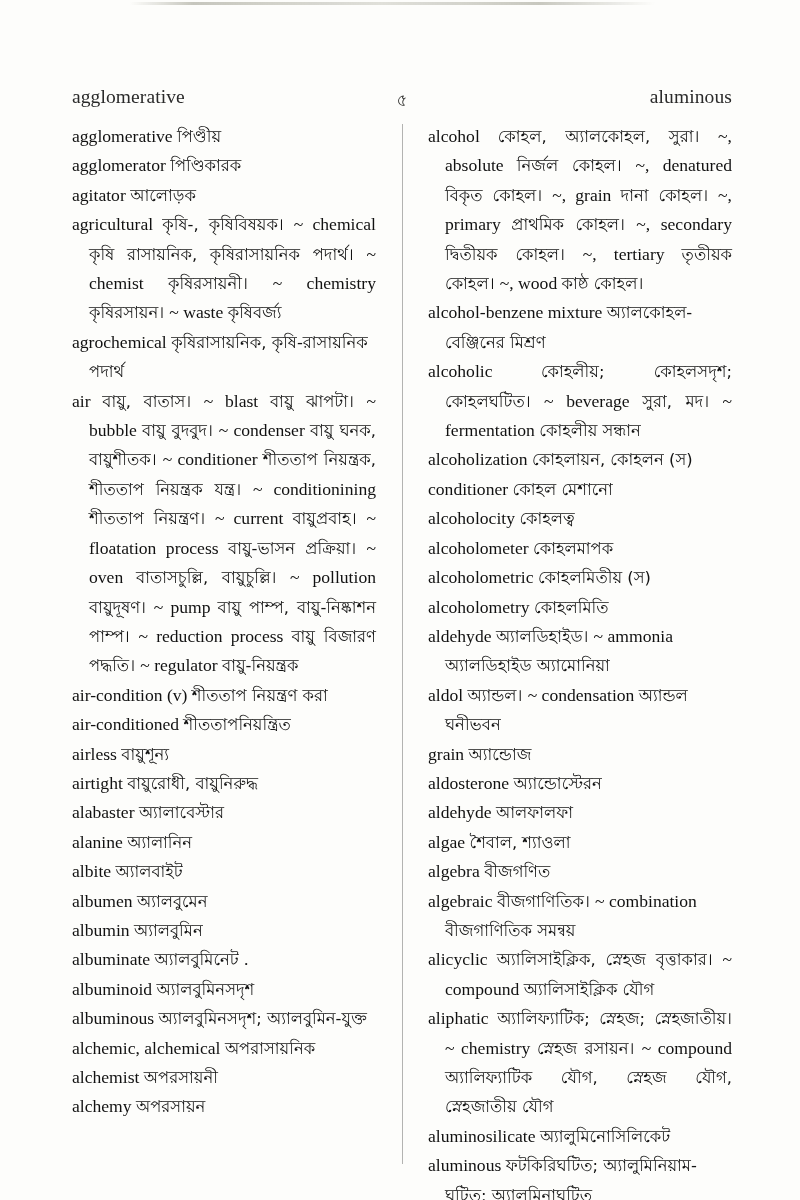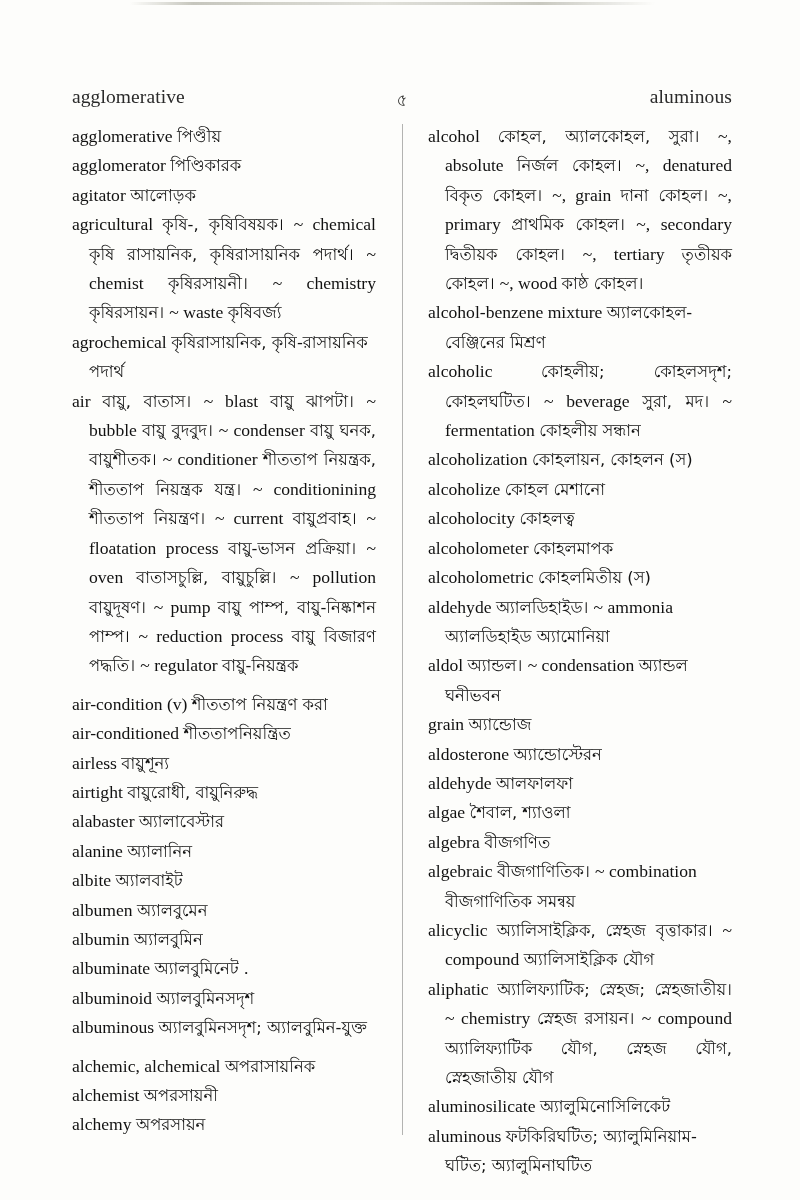--- a/index.html
+++ b/index.html
@@ -113,21 +113,21 @@
     
     color: #111111;
   }
   .entry .bn {
     font-family: "DejaVu Sans", "Liberation Sans", sans-serif;
     font-size: 16.4px;
     color: #131313;
   }
 
   
-  .entry.gap-before { margin-top: 9px; }
+  .entry.gap-before { }
 </style>
 </head>
 <body>
 
 <div id="page">
 
   <div id="scan-top-edge"></div>
 
   <div id="content">
 
@@ -162,24 +162,25 @@
           <p class="entry"><span class="hw">albuminous </span><span class="bn">অ্যালবুমিনসদৃশ; অ্যালবুমিন-যুক্ত</span></p>
           <p class="entry gap-before"><span class="hw">alchemic, alchemical </span><span class="bn">অপরাসায়নিক</span></p>
           <p class="entry"><span class="hw">alchemist </span><span class="bn">অপরসায়নী</span></p>
           <p class="entry"><span class="hw">alchemy </span><span class="bn">অপরসায়ন</span></p>
         </div>
       <div class="column right" id="right-column">
           <p class="entry justified"><span class="hw">alcohol </span><span class="bn">কোহল, অ্যালকোহল, সুরা। </span><span class="hw">~, absolute </span><span class="bn">নির্জল কোহল। </span><span class="hw">~, denatured </span><span class="bn">বিকৃত কোহল। </span><span class="hw">~, grain </span><span class="bn">দানা কোহল। </span><span class="hw">~, primary </span><span class="bn">প্রাথমিক কোহল। </span><span class="hw">~, secondary </span><span class="bn">দ্বিতীয়ক কোহল। </span><span class="hw">~, tertiary </span><span class="bn">তৃতীয়ক কোহল। </span><span class="hw">~, wood </span><span class="bn">কাষ্ঠ কোহল।</span></p>
           <p class="entry"><span class="hw">alcohol-benzene mixture </span><span class="bn">অ্যালকোহল-বেঞ্জিনের মিশ্রণ</span></p>
           <p class="entry justified"><span class="hw">alcoholic </span><span class="bn">কোহলীয়; কোহলসদৃশ; কোহলঘটিত। </span><span class="hw">~ beverage </span><span class="bn">সুরা, মদ। </span><span class="hw">~ fermentation </span><span class="bn">কোহলীয় সন্ধান</span></p>
           <p class="entry"><span class="hw">alcoholization </span><span class="bn">কোহলায়ন, কোহলন (স)</span></p>
-          <p class="entry"><span class="hw">alcoholize </span><span class="bn">কোহল মেশানো</span></p>
+          <p class="entry"><span class="hw">conditioner </span><span class="bn">কোহল মেশানো</span></p>
           <p class="entry"><span class="hw">alcoholocity </span><span class="bn">কোহলত্ব</span></p>
           <p class="entry"><span class="hw">alcoholometer </span><span class="bn">কোহলমাপক</span></p>
           <p class="entry"><span class="hw">alcoholometric </span><span class="bn">কোহলমিতীয় (স)</span></p>
+          <p class="entry"><span class="hw">alcoholometry </span><span class="bn">কোহলমিতি</span></p>
           <p class="entry"><span class="hw">aldehyde </span><span class="bn">অ্যালডিহাইড। </span><span class="hw">~ ammonia </span><span class="bn">অ্যালডিহাইড অ্যামোনিয়া</span></p>
           <p class="entry"><span class="hw">aldol </span><span class="bn">অ্যান্ডল। </span><span class="hw">~ condensation </span><span class="bn">অ্যান্ডল ঘনীভবন</span></p>
           <p class="entry"><span class="hw">grain </span><span class="bn">অ্যান্ডোজ</span></p>
           <p class="entry"><span class="hw">aldosterone </span><span class="bn">অ্যান্ডোস্টেরন</span></p>
           <p class="entry"><span class="hw">aldehyde </span><span class="bn">আলফালফা</span></p>
           <p class="entry"><span class="hw">algae </span><span class="bn">শৈবাল, শ্যাওলা</span></p>
           <p class="entry"><span class="hw">algebra </span><span class="bn">বীজগণিত</span></p>
           <p class="entry"><span class="hw">algebraic </span><span class="bn">বীজগাণিতিক। </span><span class="hw">~ combination </span><span class="bn">বীজগাণিতিক সমন্বয়</span></p>
           <p class="entry justified"><span class="hw">alicyclic </span><span class="bn">অ্যালিসাইক্লিক, স্নেহজ বৃত্তাকার। </span><span class="hw">~ compound </span><span class="bn">অ্যালিসাইক্লিক যৌগ</span></p>
           <p class="entry justified"><span class="hw">aliphatic </span><span class="bn">অ্যালিফ্যাটিক; স্নেহজ; স্নেহজাতীয়। </span><span class="hw">~ chemistry </span><span class="bn">স্নেহজ রসায়ন। </span><span class="hw">~ compound </span><span class="bn">অ্যালিফ্যাটিক যৌগ, স্নেহজ যৌগ, স্নেহজাতীয় যৌগ</span></p>

